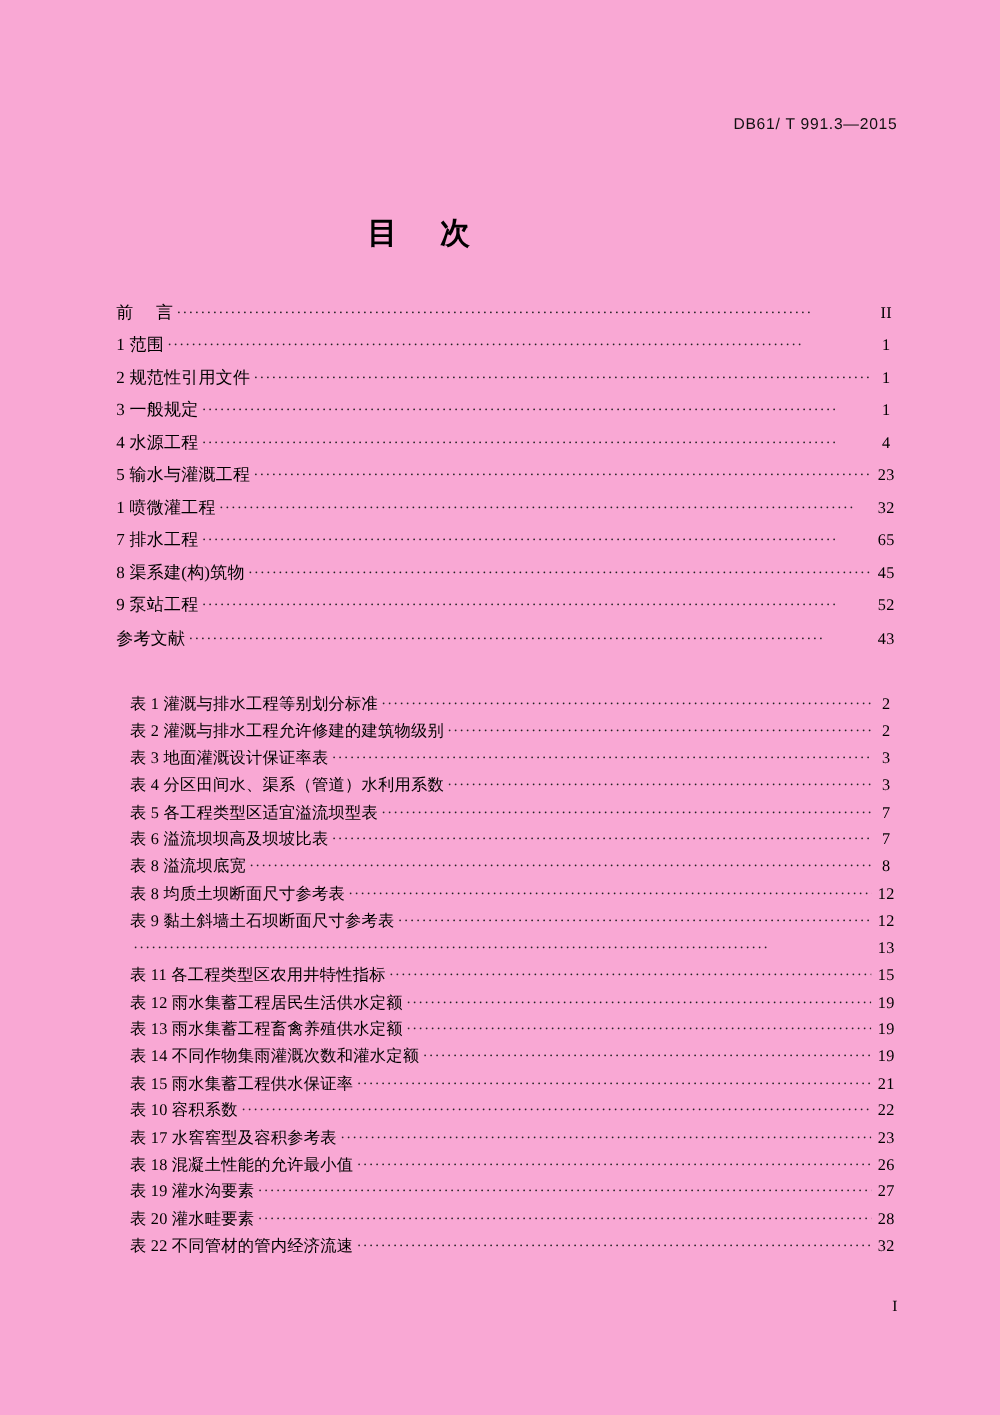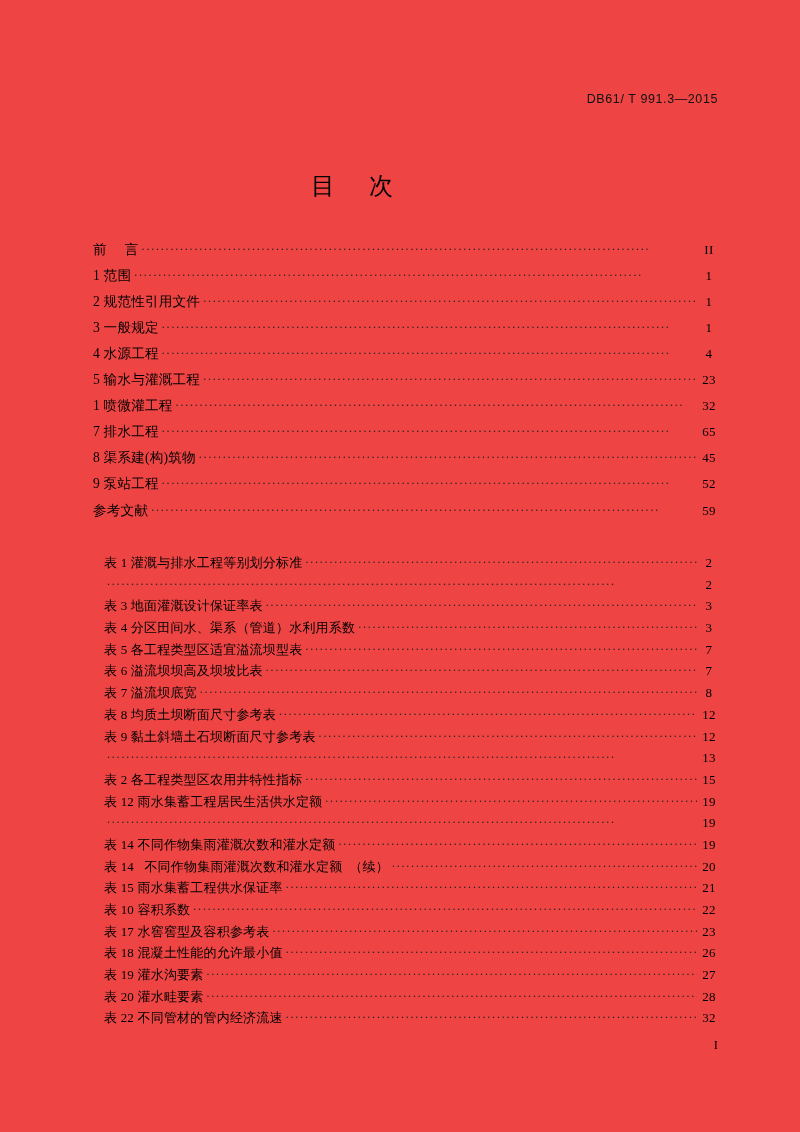--- a/index.html
+++ b/index.html
@@ -8,46 +8,46 @@
     background: #ffffff;
   }
   body {
     font-family: "Liberation Serif", "DejaVu Serif", serif;
     color: #000000;
   }
   .page {
     position: relative;
     width: 800px;
     height: 1132px;
-    background: #ef4444;
+    background: #f9a8d4;
     overflow: hidden;
     box-sizing: border-box;
   }
 
   
   .doc-header {
     position: absolute;
     top: 92px;
     right: 82px;
     font-family: "Liberation Sans", "DejaVu Sans", sans-serif;
     font-size: 12.5px;
     letter-spacing: 0.6px;
     color: #111111;
     white-space: pre;
   }
 
   
   .page-title {
     position: absolute;
     top: 170px;
-    left: 17px;
+    left: 0;
     width: 672px;
     text-align: center;
     font-size: 24px;
-    font-weight: normal;
+    font-weight: bold;
     letter-spacing: 2px;
     color: #000000;
     white-space: pre;
   }
 
   
   .toc {
     position: absolute;
     box-sizing: border-box;
   }
@@ -179,31 +179,32 @@
         <span class="toc-page">45</span>
       </div>
       <div class="toc-row">
         <span class="toc-label">9 泵站工程</span>
         <span class="toc-leader"></span>
         <span class="toc-page">52</span>
       </div>
       <div class="toc-row">
         <span class="toc-label">参考文献</span>
         <span class="toc-leader"></span>
-        <span class="toc-page">59</span>
+        <span class="toc-page">43</span>
       </div>
     </div>
 
   <div class="toc toc-tables">
       <div class="toc-row">
         <span class="toc-label">表 1 灌溉与排水工程等别划分标准</span>
         <span class="toc-leader"></span>
         <span class="toc-page">2</span>
       </div>
       <div class="toc-row">
+        <span class="toc-label">表 2 灌溉与排水工程允许修建的建筑物级别</span>
         <span class="toc-leader"></span>
         <span class="toc-page">2</span>
       </div>
       <div class="toc-row">
         <span class="toc-label">表 3 地面灌溉设计保证率表</span>
         <span class="toc-leader"></span>
         <span class="toc-page">3</span>
       </div>
       <div class="toc-row">
         <span class="toc-label">表 4 分区田间水、渠系（管道）水利用系数</span>
@@ -214,63 +215,59 @@
         <span class="toc-label">表 5 各工程类型区适宜溢流坝型表</span>
         <span class="toc-leader"></span>
         <span class="toc-page">7</span>
       </div>
       <div class="toc-row">
         <span class="toc-label">表 6 溢流坝坝高及坝坡比表</span>
         <span class="toc-leader"></span>
         <span class="toc-page">7</span>
       </div>
       <div class="toc-row">
-        <span class="toc-label">表 7 溢流坝底宽</span>
+        <span class="toc-label">表 8 溢流坝底宽</span>
         <span class="toc-leader"></span>
         <span class="toc-page">8</span>
       </div>
       <div class="toc-row">
         <span class="toc-label">表 8 均质土坝断面尺寸参考表</span>
         <span class="toc-leader"></span>
         <span class="toc-page">12</span>
       </div>
       <div class="toc-row">
         <span class="toc-label">表 9 黏土斜墙土石坝断面尺寸参考表</span>
         <span class="toc-leader"></span>
         <span class="toc-page">12</span>
       </div>
       <div class="toc-row">
         <span class="toc-leader"></span>
         <span class="toc-page">13</span>
       </div>
       <div class="toc-row">
-        <span class="toc-label">表 2 各工程类型区农用井特性指标</span>
+        <span class="toc-label">表 11 各工程类型区农用井特性指标</span>
         <span class="toc-leader"></span>
         <span class="toc-page">15</span>
       </div>
       <div class="toc-row">
         <span class="toc-label">表 12 雨水集蓄工程居民生活供水定额</span>
         <span class="toc-leader"></span>
         <span class="toc-page">19</span>
       </div>
       <div class="toc-row">
+        <span class="toc-label">表 13 雨水集蓄工程畜禽养殖供水定额</span>
         <span class="toc-leader"></span>
         <span class="toc-page">19</span>
       </div>
       <div class="toc-row">
         <span class="toc-label">表 14 不同作物集雨灌溉次数和灌水定额</span>
         <span class="toc-leader"></span>
         <span class="toc-page">19</span>
       </div>
       <div class="toc-row">
-        <span class="toc-label">表 14   不同作物集雨灌溉次数和灌水定额  （续）</span>
-        <span class="toc-leader"></span>
-        <span class="toc-page">20</span>
-      </div>
-      <div class="toc-row">
         <span class="toc-label">表 15 雨水集蓄工程供水保证率</span>
         <span class="toc-leader"></span>
         <span class="toc-page">21</span>
       </div>
       <div class="toc-row">
         <span class="toc-label">表 10 容积系数</span>
         <span class="toc-leader"></span>
         <span class="toc-page">22</span>
       </div>
       <div class="toc-row">

